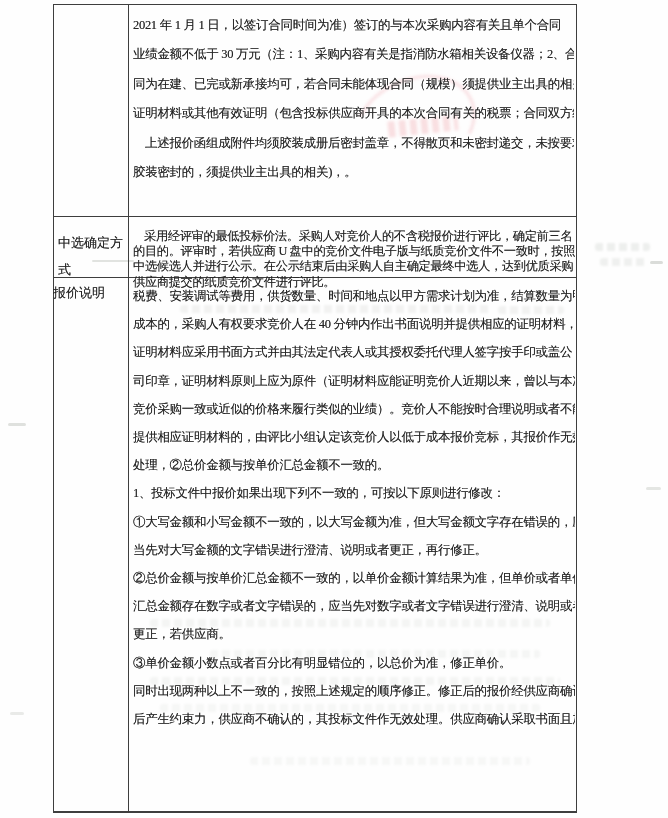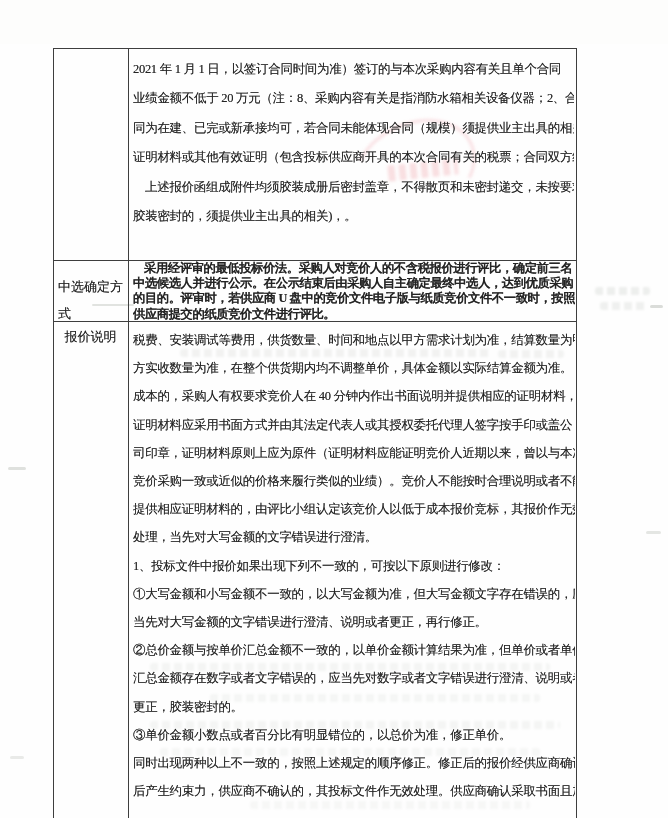--- a/index.html
+++ b/index.html
@@ -3,37 +3,37 @@
 <meta charset="utf-8">
 <style>
   html,body{margin:0;padding:0;}
   body{
     width:668px;height:818px;
     background:#fdfdfc;
     font-family:"Liberation Serif","DejaVu Serif",serif;
     position:relative;overflow:hidden;
     color:#232323;
   }
-  .paper{position:absolute;inset:0;background:#fefefe;margin-top:44px;}
+  .paper{position:absolute;inset:0;background:#fefefe;}
   
   .bline{position:absolute;background:#3e3e3e;}
   
   .cellText{position:absolute;overflow:hidden;color:#242424;
     text-shadow:0 0 .6px rgba(40,40,40,.55);}
   .cellText .ln{white-space:nowrap;}
   .r1{left:133px;top:5px;width:441px;font-size:12.5px;letter-spacing:-0.3px;
       line-height:29.45px;padding-top:6px;height:210px;}
-  .r2{left:133px;top:215px;width:442px;font-size:12.3px;letter-spacing:-0.4px;
-      line-height:15.2px;padding-top:2px;height:59px;font-weight:bold;}
+  .r2{left:133px;top:227px;width:442px;font-size:12.3px;letter-spacing:-0.4px;
+      line-height:15.2px;padding-top:2px;height:59px;}
   .r3{left:133px;top:278px;width:442px;font-size:12.5px;letter-spacing:-0.3px;
       line-height:28.2px;padding-top:4px;height:533px;}
   .lblA{left:58px;top:229px;width:66px;font-size:13px;line-height:27px;
       overflow:visible;}
   .lblB{left:53px;top:284px;width:75px;font-size:13px;line-height:18px;
-      text-align:center;overflow:visible;}
+      overflow:visible;}
   .ind1{text-indent:12px;}
   .ind2{text-indent:11px;}
   
   .ghost{position:absolute;height:8px;border-radius:3px;
     background:repeating-linear-gradient(90deg,rgba(120,132,118,.55) 0 8px,rgba(120,132,118,0) 8px 12px);
     opacity:.16;filter:blur(1.2px);}
   .smudge{position:absolute;background:#9aa096;opacity:.35;filter:blur(.6px);border-radius:2px;}
   .stamp{position:absolute;left:352px;top:78px;width:120px;height:88px;
     border:3px solid rgba(232,120,132,.22);border-radius:50%;
     border-left-color:transparent;border-bottom-color:transparent;
@@ -67,54 +67,53 @@
   <div class="bline" style="left:53px;top:4px;width:524px;height:1px;"></div>
   <div class="bline" style="left:53px;top:216px;width:524px;height:1px;"></div>
   <div class="bline" style="left:53px;top:277px;width:524px;height:1px;"></div>
   <div class="bline" style="left:53px;top:811px;width:524px;height:2px;"></div>
   <div class="bline" style="left:53px;top:4px;width:1px;height:809px;"></div>
   <div class="bline" style="left:128px;top:4px;width:1px;height:809px;"></div>
   <div class="bline" style="left:576px;top:4px;width:1px;height:809px;"></div>
 
   <div class="cellText r1">
     <div class="ln">2021 年 1 月 1 日，以签订合同时间为准）签订的与本次采购内容有关且单个合同</div>
-    <div class="ln">业绩金额不低于 20 万元（注：8、采购内容有关是指消防水箱相关设备仪器；2、合</div>
+    <div class="ln">业绩金额不低于 30 万元（注：1、采购内容有关是指消防水箱相关设备仪器；2、合</div>
     <div class="ln">同为在建、已完或新承接均可，若合同未能体现合同（规模）须提供业主出具的相关</div>
     <div class="ln">证明材料或其他有效证明（包含投标供应商开具的本次合同有关的税票；合同双方经</div>
     <div class="ln ind1">上述报价函组成附件均须胶装成册后密封盖章，不得散页和未密封递交，未按要求</div>
     <div class="ln">胶装密封的，须提供业主出具的相关)，。</div>
   </div>
 
   <div class="cellText lblA">
     <div class="ln">中选确定方</div>
     <div class="ln">式</div>
   </div>
   <div class="cellText r2">
     <div class="ln ind2">采用经评审的最低投标价法。采购人对竞价人的不含税报价进行评比，确定前三名</div>
+    <div class="ln">的目的。评审时，若供应商 U 盘中的竞价文件电子版与纸质竞价文件不一致时，按照</div>
     <div class="ln">中选候选人并进行公示。在公示结束后由采购人自主确定最终中选人，达到优质采购</div>
-    <div class="ln">的目的。评审时，若供应商 U 盘中的竞价文件电子版与纸质竞价文件不一致时，按照</div>
     <div class="ln">供应商提交的纸质竞价文件进行评比。</div>
   </div>
 
   <div class="cellText lblB">
     <div class="ln">报价说明</div>
   </div>
   <div class="cellText r3">
     <div class="ln">税费、安装调试等费用，供货数量、时间和地点以甲方需求计划为准，结算数量为甲</div>
-    <div class="ln">方实收数量为准，在整个供货期内均不调整单价，具体金额以实际结算金额为准。</div>
     <div class="ln">成本的，采购人有权要求竞价人在 40 分钟内作出书面说明并提供相应的证明材料，</div>
     <div class="ln">证明材料应采用书面方式并由其法定代表人或其授权委托代理人签字按手印或盖公</div>
     <div class="ln">司印章，证明材料原则上应为原件（证明材料应能证明竞价人近期以来，曾以与本次</div>
     <div class="ln">竞价采购一致或近似的价格来履行类似的业绩）。竞价人不能按时合理说明或者不能</div>
     <div class="ln">提供相应证明材料的，由评比小组认定该竞价人以低于成本报价竞标，其报价作无效</div>
-    <div class="ln">处理，当先对大写金额的文字错误进行澄清。</div>
+    <div class="ln">处理，②总价金额与按单价汇总金额不一致的。</div>
     <div class="ln">1、投标文件中报价如果出现下列不一致的，可按以下原则进行修改：</div>
     <div class="ln">①大写金额和小写金额不一致的，以大写金额为准，但大写金额文字存在错误的，应</div>
     <div class="ln">当先对大写金额的文字错误进行澄清、说明或者更正，再行修正。</div>
     <div class="ln">②总价金额与按单价汇总金额不一致的，以单价金额计算结果为准，但单价或者单价</div>
     <div class="ln">汇总金额存在数字或者文字错误的，应当先对数字或者文字错误进行澄清、说明或者</div>
-    <div class="ln">更正，胶装密封的。</div>
+    <div class="ln">更正，若供应商。</div>
     <div class="ln">③单价金额小数点或者百分比有明显错位的，以总价为准，修正单价。</div>
     <div class="ln">同时出现两种以上不一致的，按照上述规定的顺序修正。修正后的报价经供应商确认</div>
     <div class="ln">后产生约束力，供应商不确认的，其投标文件作无效处理。供应商确认采取书面且加</div>
   </div>
 
 </div>
 
 </body></html>

